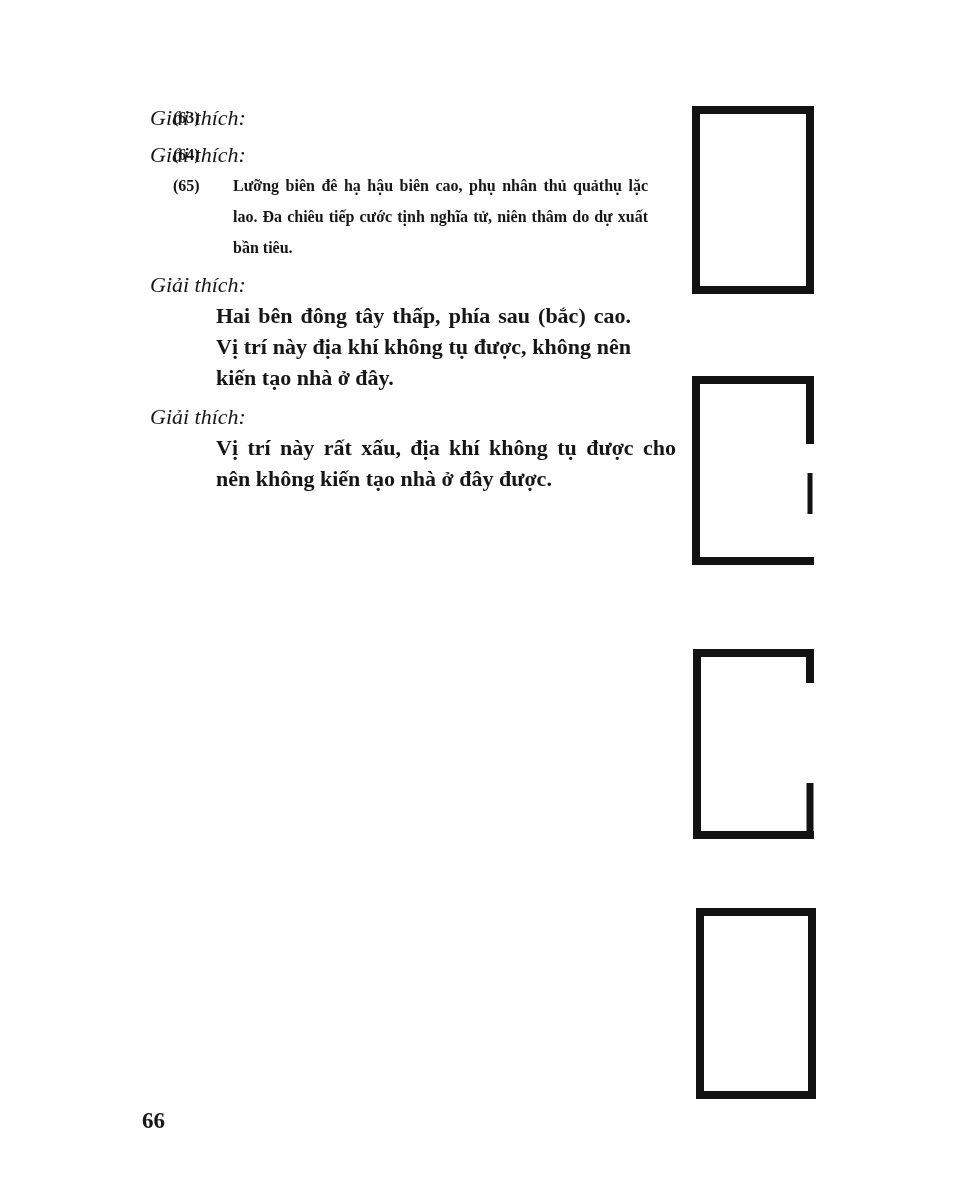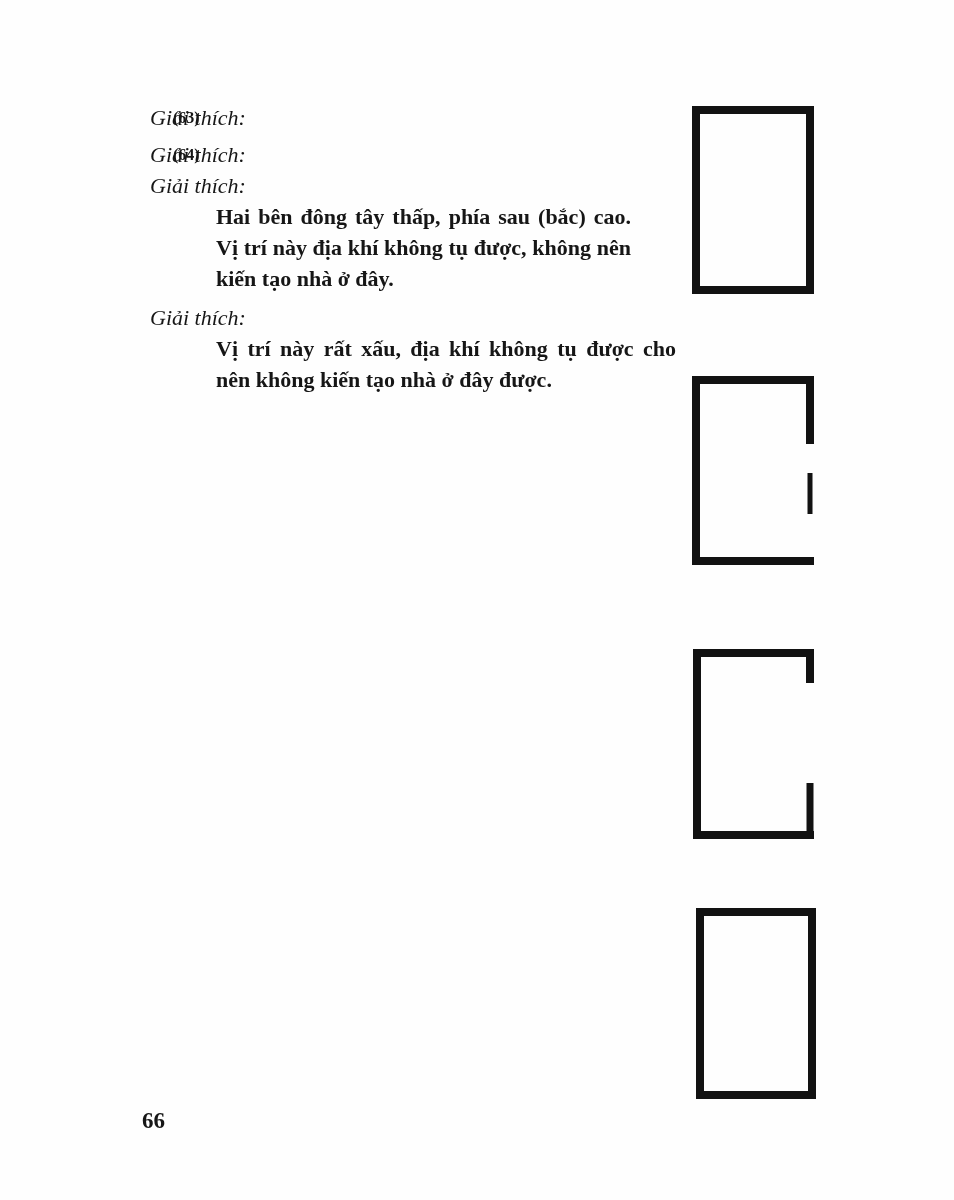--- a/index.html
+++ b/index.html
@@ -74,20 +74,24 @@
     </div>
 
     <div class="entry">
       <div class="entry-head">
         <span class="entry-num">(64)</span>
       </div>
       <div class="gt">Giải thích:</div>
     </div>
 
     <div class="entry">
+      <div class="entry-head">
+        <span class="entry-num">(65)</span>
+        <span>Lưỡng biên đê hạ hậu biên cao, phụ nhân thủ quảthụ lặc lao. Đa chiêu tiếp cước tịnh nghĩa tử, niên thâm do dự xuất bần tiêu.</span>
+      </div>
       <div class="gt">Giải thích:</div>
       <div class="expl">Hai bên đông tây thấp, phía sau (bắc) cao. Vị trí này địa khí không tụ được, không nên kiến tạo nhà ở đây.</div>
     </div>
 
     <div class="entry">
       <div class="gt">Giải thích:</div>
       <div class="expl wide">Vị trí này rất xấu, địa khí không tụ được cho nên không kiến tạo nhà ở đây được.</div>
     </div>
 
   </div>

